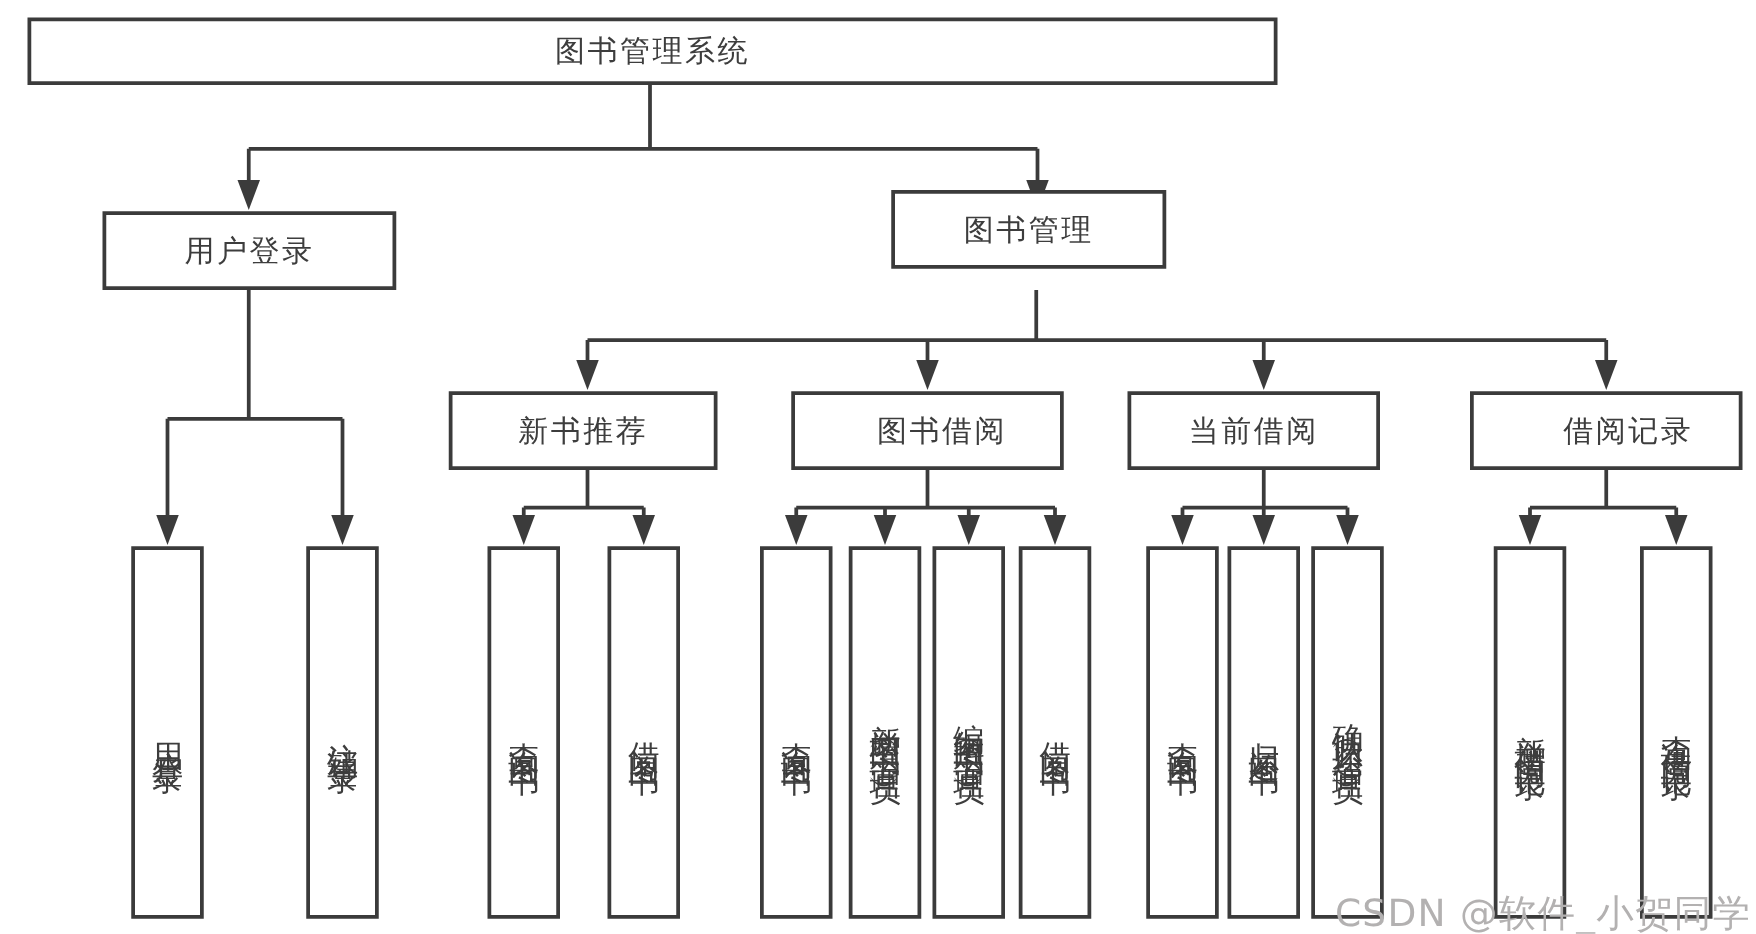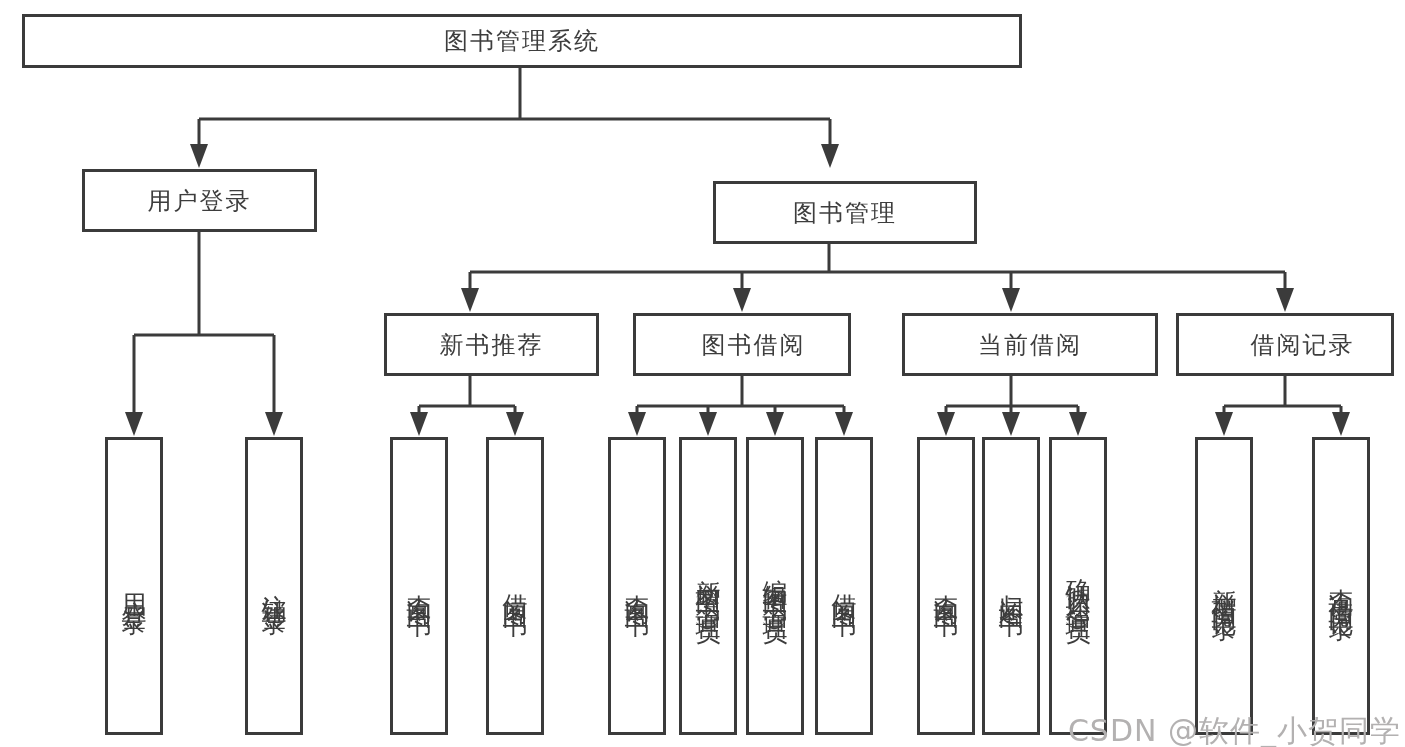--- a/index.html
+++ b/index.html
@@ -92,31 +92,31 @@
     </g>
   </svg>
 
   <div class="box hbox root-box">
     <span>图书管理系统</span>
   </div>
 
   <div class="box hbox l2-box" style="left:82px;top:169px;width:235px;">
     <span>用户登录</span>
   </div>
-  <div class="box hbox l2-box" style="left:713px;top:181px;width:264px;">
+  <div class="box hbox l2-box" style="left:713px;top:152px;width:220px;">
     <span>图书管理</span>
   </div>
 
-  <div class="box hbox l3-box" style="left:384px;top:313px;width:215px;">
+  <div class="box hbox l3-box" style="left:359px;top:313px;width:215px;">
     <span>新书推荐</span>
   </div>
   <div class="box hbox l3-box" style="left:633px;top:313px;width:218px;padding-left:23px;">
     <span>图书借阅</span>
   </div>
-  <div class="box hbox l3-box" style="left:902px;top:313px;width:256px;">
+  <div class="box hbox l3-box" style="left:902px;top:313px;width:202px;">
     <span>当前借阅</span>
   </div>
   <div class="box hbox l3-box" style="left:1176px;top:313px;width:218px;padding-left:35px;">
     <span>借阅记录</span>
   </div>
 
   <div class="box vbox" style="left:105px;">
     <span>用户登录</span>
   </div>
   <div class="box vbox" style="left:245px;">

